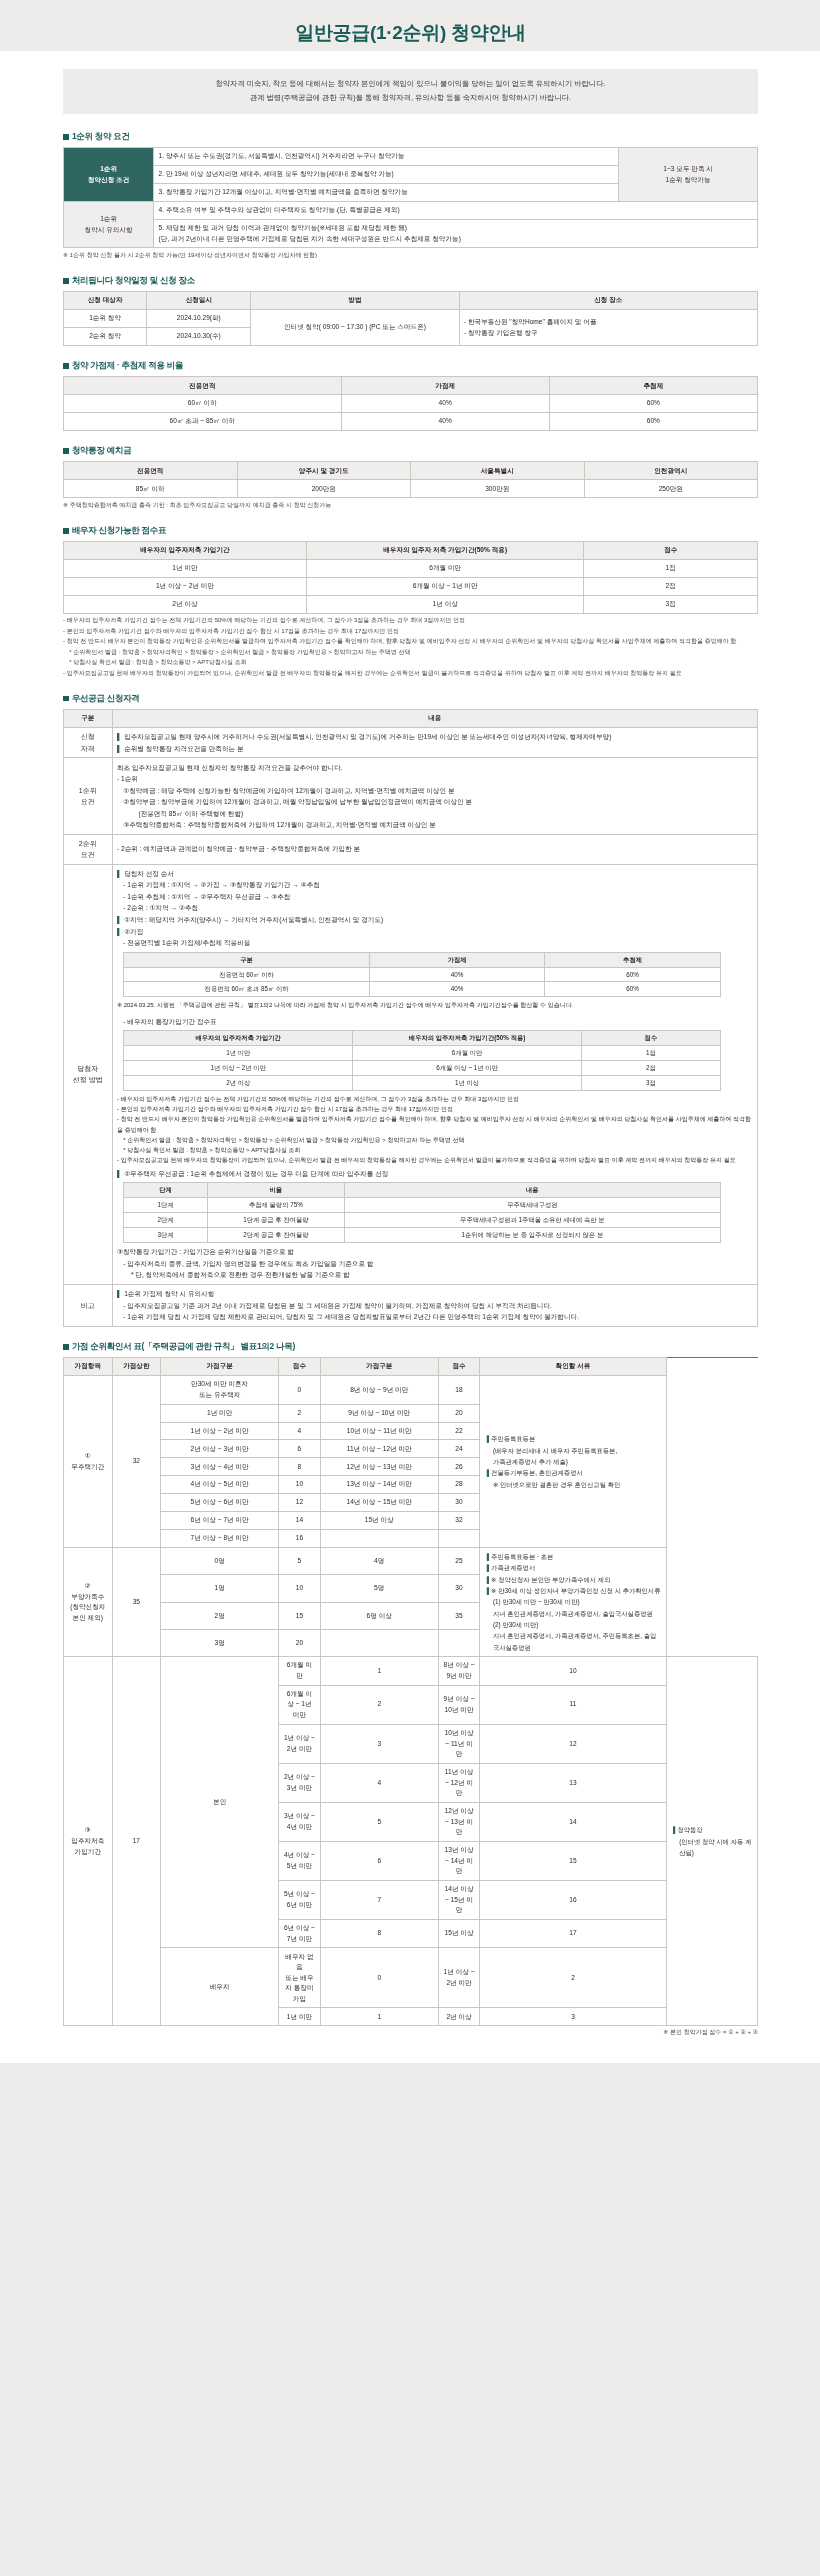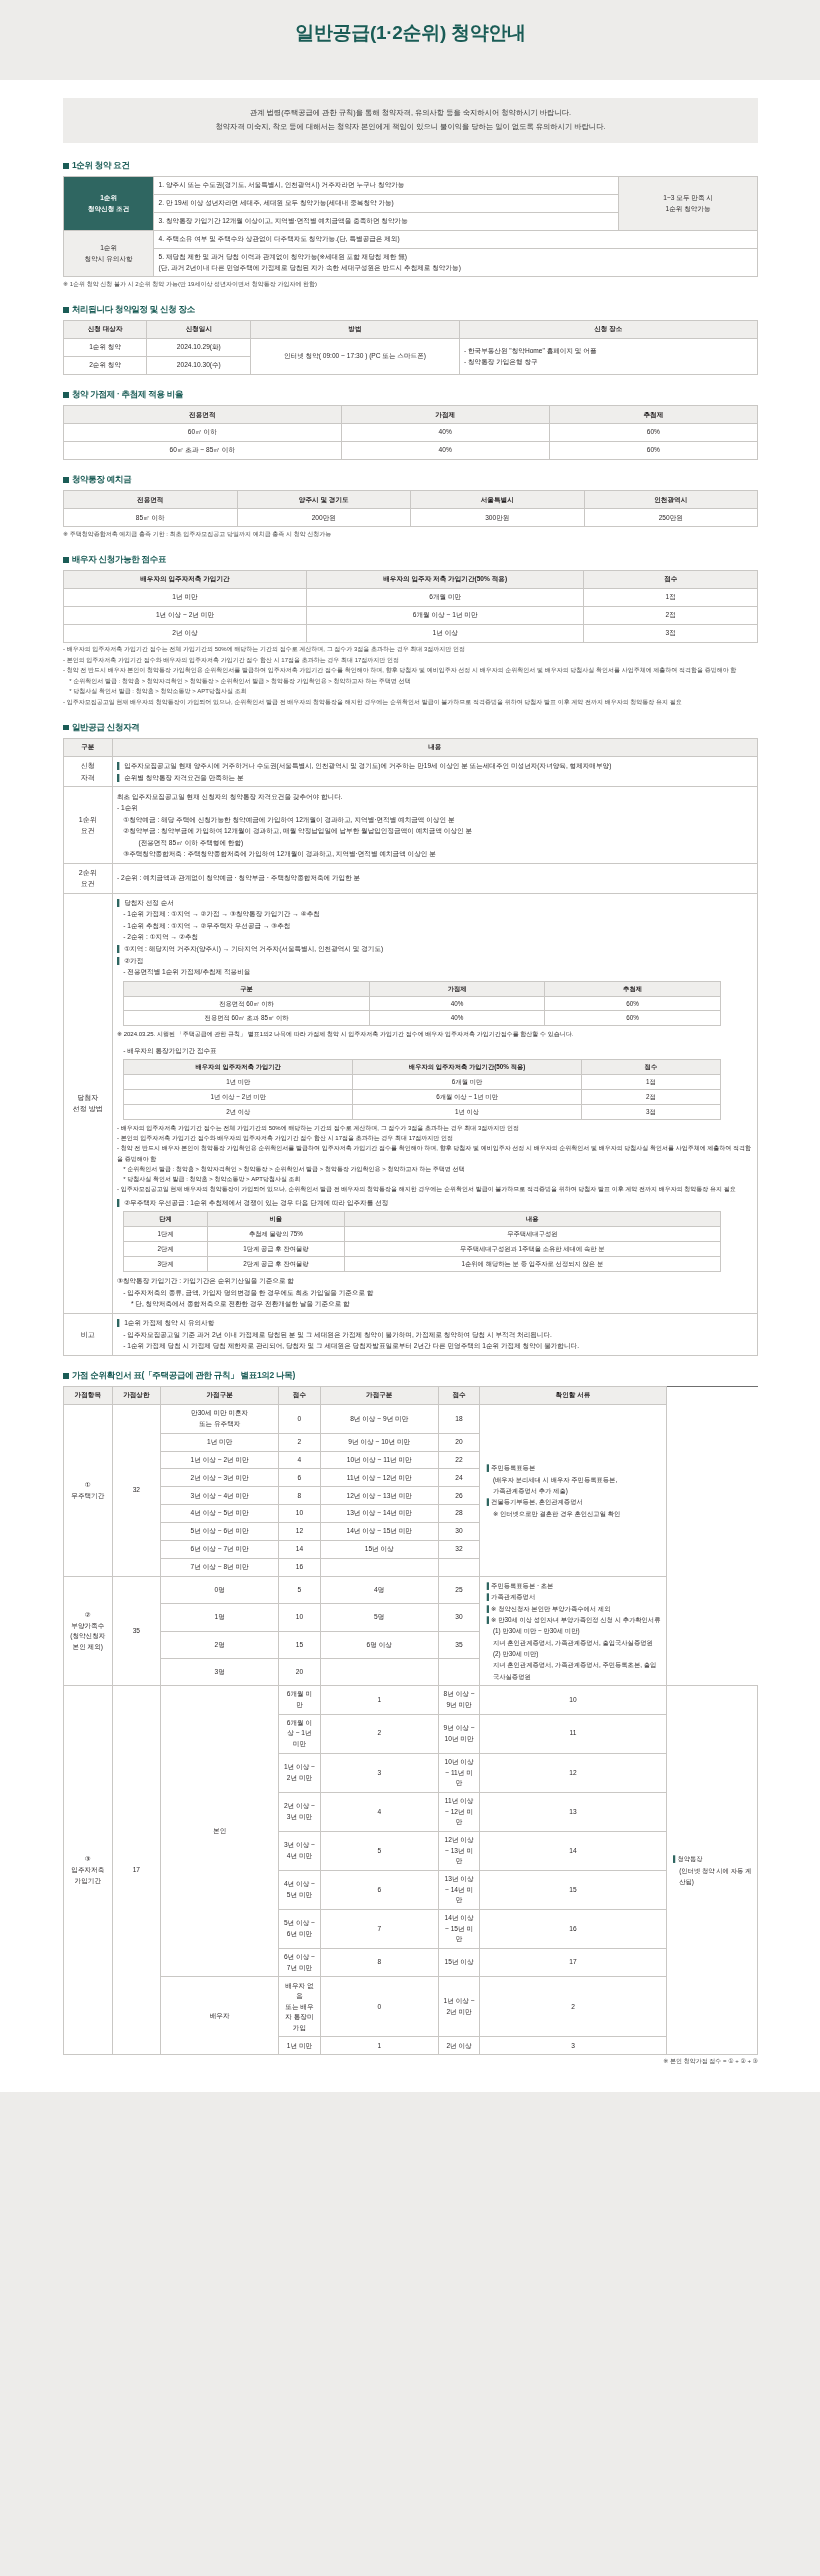--- a/index.html
+++ b/index.html
@@ -9,21 +9,21 @@
     background:#edecea;
     font-family:"Liberation Sans","DejaVu Sans",sans-serif;
     color:#231f20;
     -webkit-font-smoothing:antialiased;
   }
   .page-title{
     text-align:center;
     font-size:19px;
     font-weight:bold;
     color:#1a5c56;
-    padding:20px 0 34px;
+    padding:20px 0 5px;
     letter-spacing:-0.3px;
   }
   .sheet{
     background:#ffffff;
     margin:0 0 0 0;
     padding:17.7px 63px 25px;
   }
   .intro{
     background:#edecea;
     text-align:center;
@@ -95,22 +95,22 @@
   .doc-col .sq{ color:#2f6661; }
 </style>
 </head>
 <body>
 
 <div class="page-title">일반공급(1·2순위) 청약안내</div>
 
 <div class="sheet">
 
   <div class="intro">
+    <div>청약자격 미숙지, 착오 등에 대해서는 청약자 본인에게 책임이 있으니 불이익을 당하는 일이 없도록 유의하시기 바랍니다.</div>
     <div>관계 법령(주택공급에 관한 규칙)을 통해 청약자격, 유의사항 등을 숙지하시어 청약하시기 바랍니다.</div>
-    <div>청약자격 미숙지, 착오 등에 대해서는 청약자 본인에게 책임이 있으니 불이익을 당하는 일이 없도록 유의하시기 바랍니다.</div>
   </div>
 
   <h2 class="sec">
     <span class="mk"></span>
     <span>1순위 청약 요건</span>
   </h2>
   <table class="bd">
     <tbody>
         <tr>
       <td class="dark" rowspan="3" style="width:13%;white-space:pre-line">1순위
@@ -244,21 +244,21 @@
     <div>- 배우자의 입주자저축 가입기간 점수는 전체 가입기간의 50%에 해당하는 기간의 점수로 계산하며, 그 점수가 3점을 초과하는 경우 최대 3점까지만 인정</div>
     <div>- 본인의 입주자저축 가입기간 점수와 배우자의 입주자저축 가입기간 점수 합산 시 17점을 초과하는 경우 최대 17점까지만 인정</div>
     <div>- 청약 전 반드시 배우자 본인이 청약통장 가입확인용 순위확인서를 발급하여 입주자저축 가입기간 점수를 확인해야 하며, 향후 당첨자 및 예비입주자 선정 시 배우자의 순위확인서 및 배우자의 당첨사실 확인서를 사업주체에 제출하여 적격함을 증빙해야 함</div>
     <div class="ind1">* 순위확인서 발급 : 청약홈 &gt; 청약자격확인 &gt; 청약통장 &gt; 순위확인서 발급 &gt; 청약통장 가입확인용 &gt; 청약하고자 하는 주택명 선택</div>
     <div class="ind1">* 당첨사실 확인서 발급 : 청약홈 &gt; 청약소통방 &gt; APT당첨사실 조회</div>
     <div>- 입주자모집공고일 현재 배우자의 청약통장이 가입되어 있으나, 순위확인서 발급 전 배우자의 청약통장을 해지한 경우에는 순위확인서 발급이 불가하므로 적격증빙을 위하여 당첨자 발표 이후 계약 전까지 배우자의 청약통장 유지 필요</div>
   </div>
 
   <h2 class="sec">
     <span class="mk"></span>
-    <span>일반공급 신청자격</span>
+    <span>우선공급 신청자격</span>
   </h2>
   <table class="bd">
     <tbody>
         <tr>
       <th style="width:7%">구분</th>
       <th>내용</th>
     </tr>
     <tr>
       <td class="vtitle" style="white-space:pre-line">신청
 자격</td>

